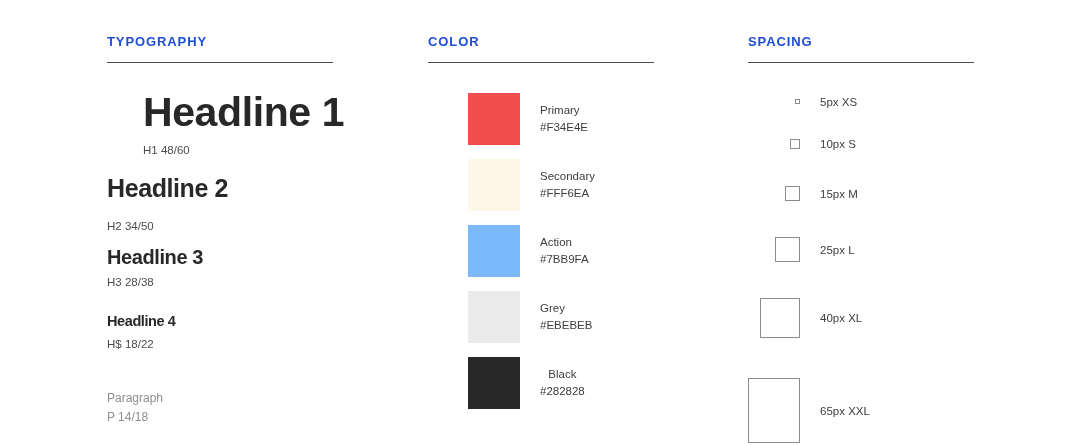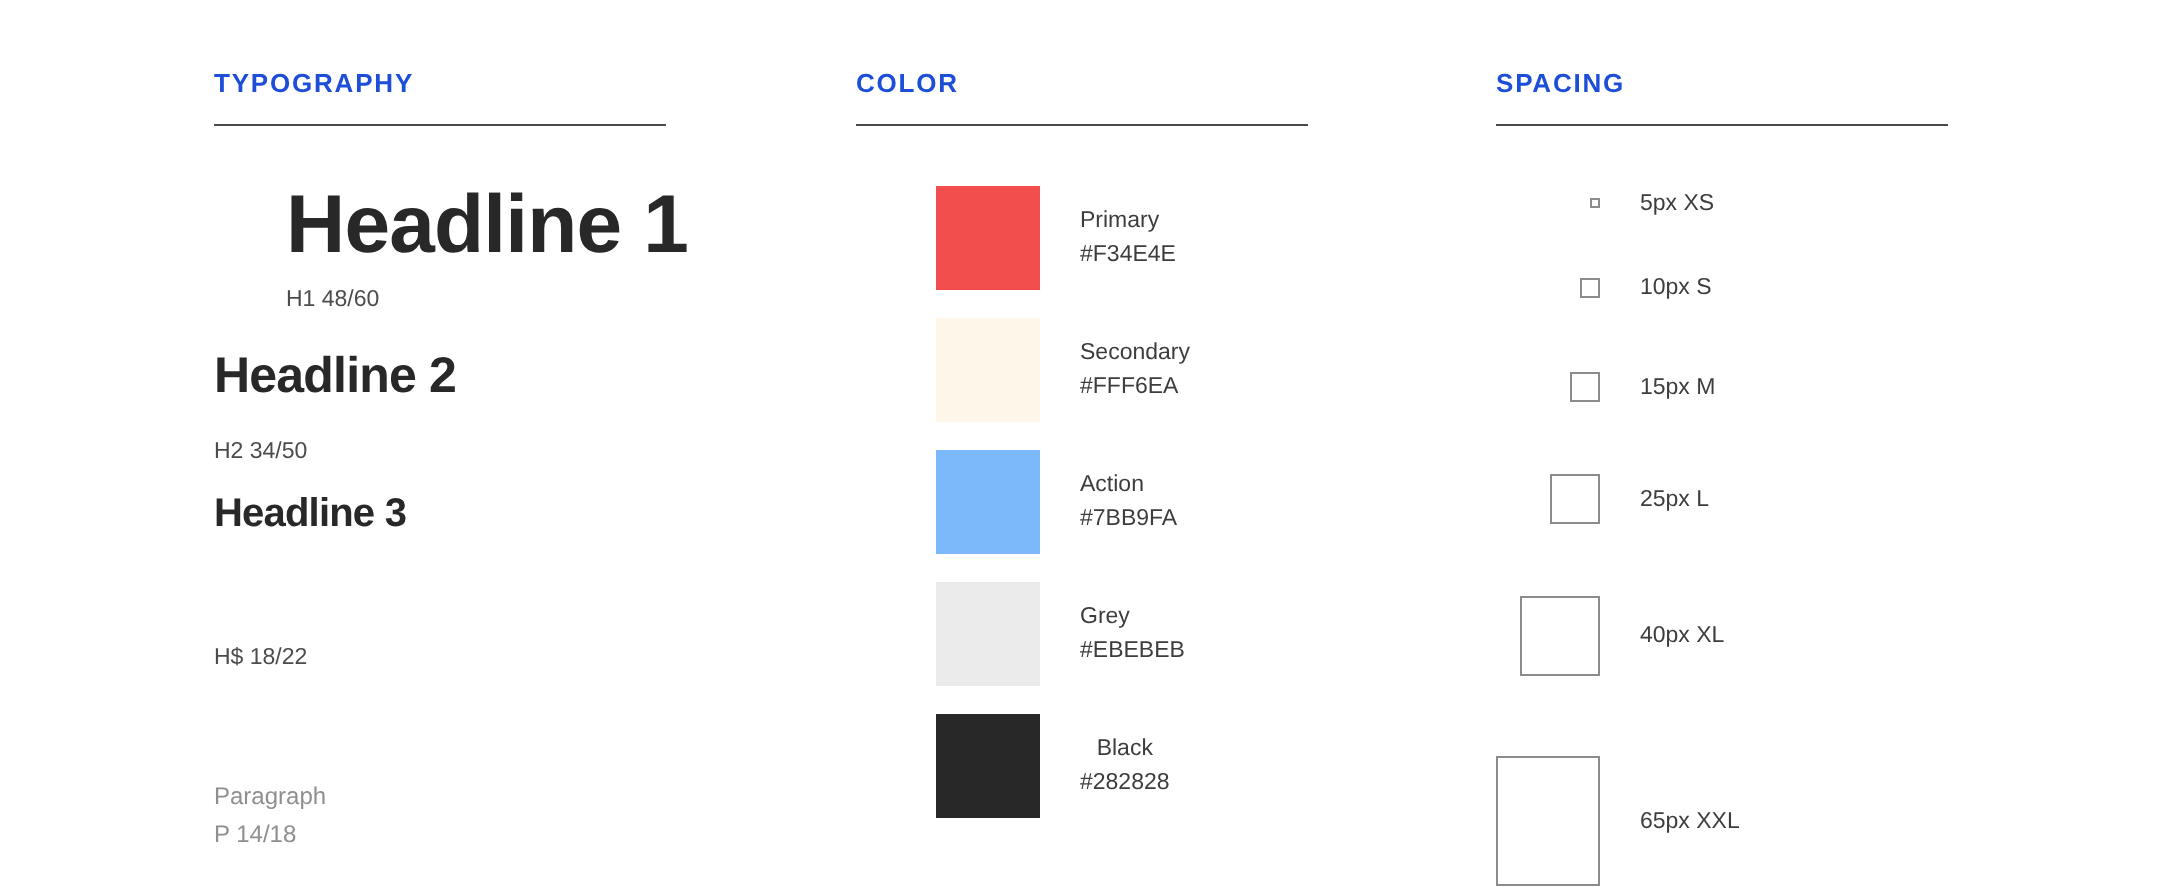--- a/index.html
+++ b/index.html
@@ -171,23 +171,25 @@
     <div class="type-spec">H1 48/60</div>
   </div>
 
   <div class="type-row" id="type-row-1">
     <div class="type-sample">Headline 2</div>
     <div class="type-spec">H2 34/50</div>
   </div>
 
   <div class="type-row" id="type-row-2">
     <div class="type-sample">Headline 3</div>
+    <div class="type-spec">H3 28/38</div>
   </div>
 
   <div class="type-row" id="type-row-3">
+    <div class="type-sample">Headline 4</div>
     <div class="type-spec">H$ 18/22</div>
   </div>
 
   <div class="type-row" id="type-row-4">
     <div class="type-sample">Paragraph</div>
     <div class="type-spec">P 14/18</div>
   </div>
 </div>
 
 <div class="column" id="col-color">

